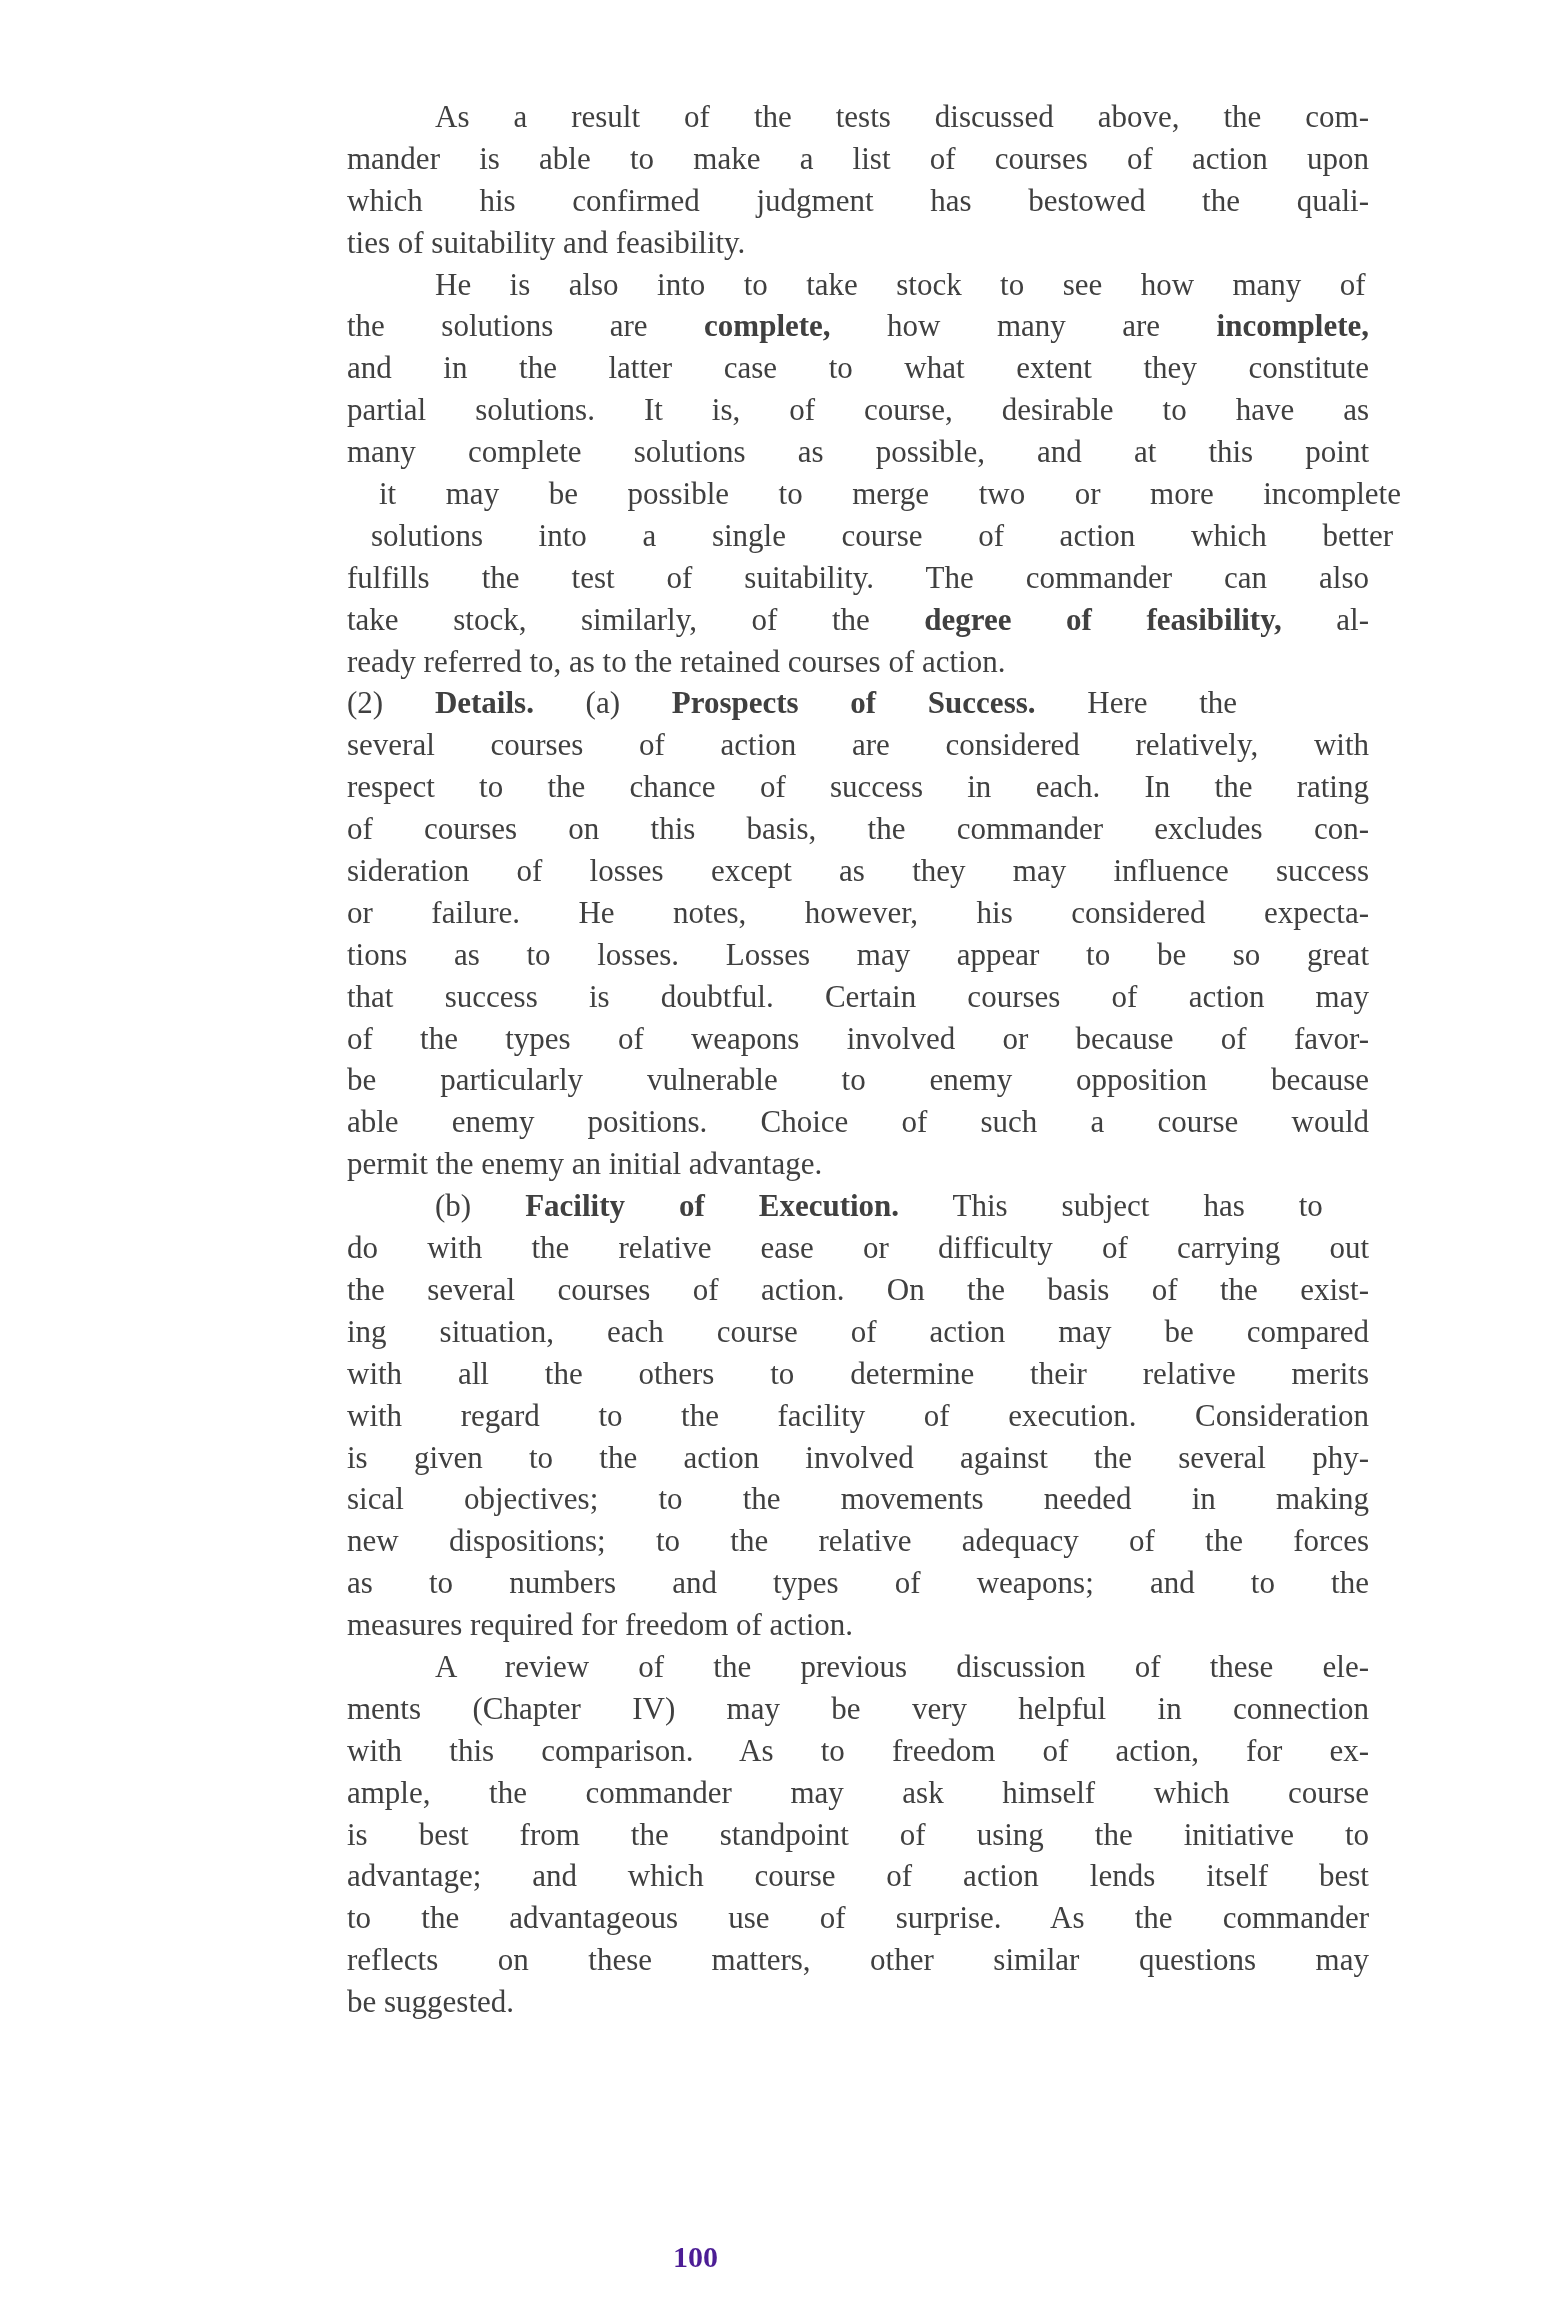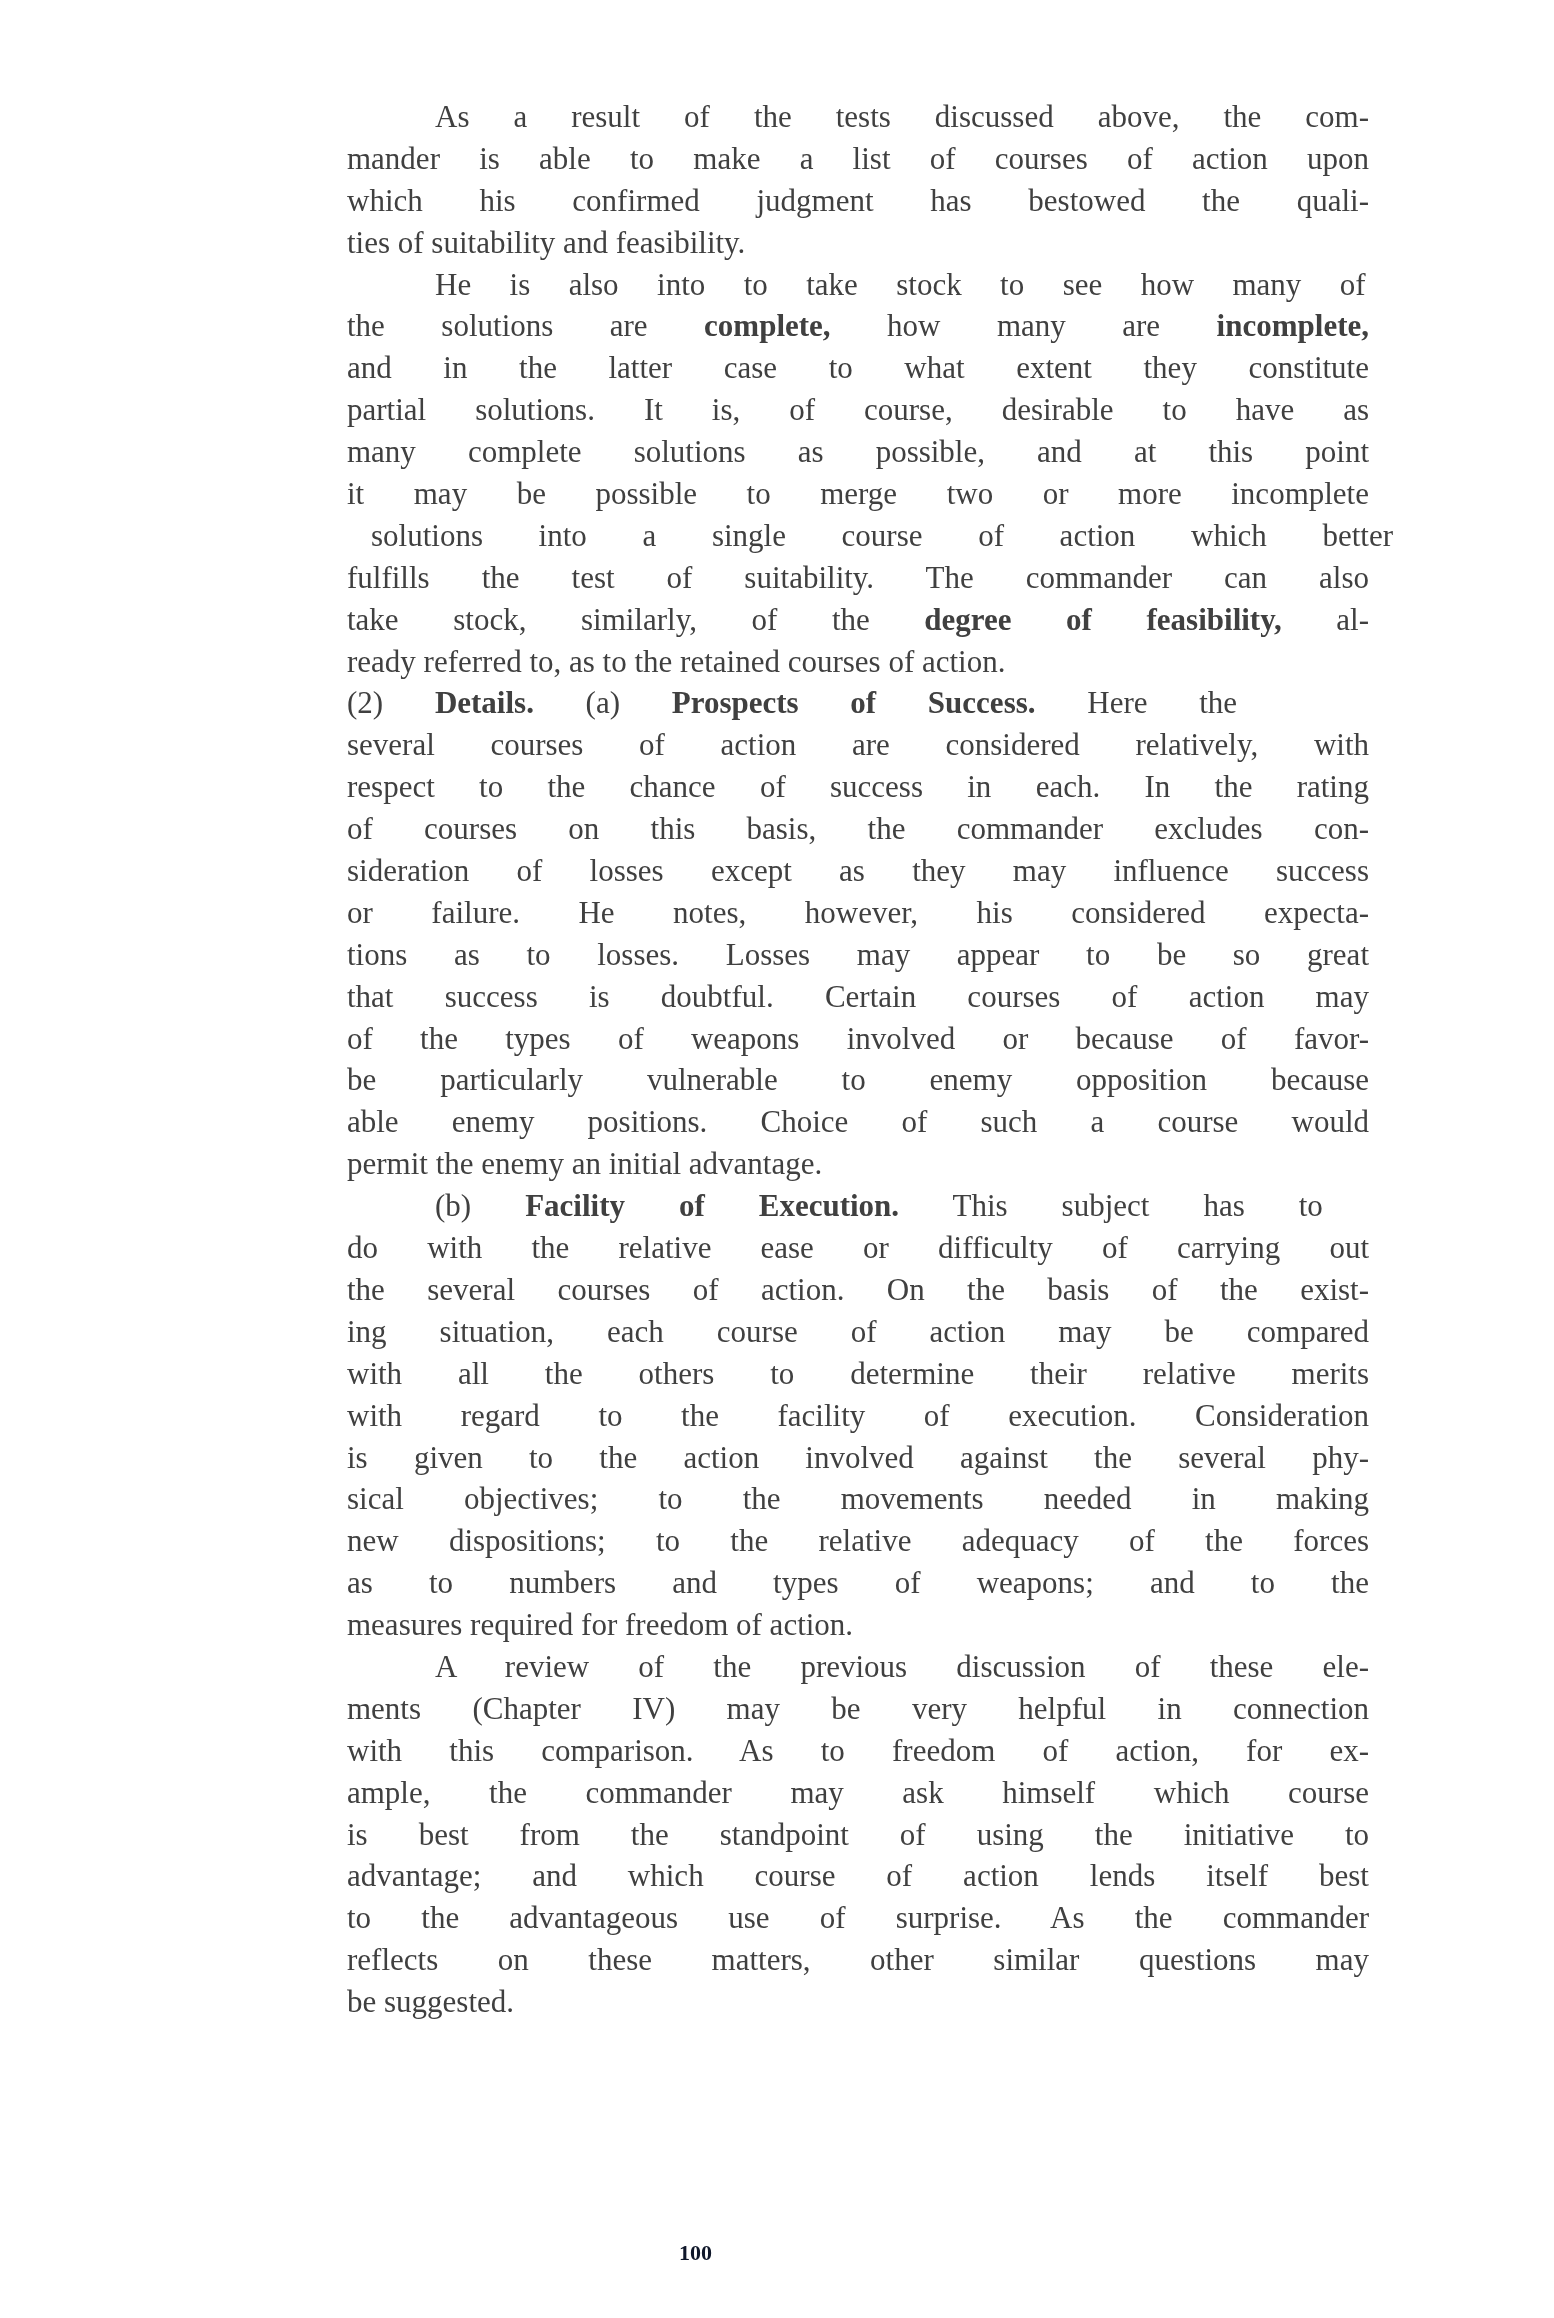--- a/index.html
+++ b/index.html
@@ -12,40 +12,40 @@
   .line {
     display:block; height:41.9px; white-space:nowrap;
     text-align:justify; text-align-last:justify;
     transform-origin:left center;
   }
   .line.last { text-align-last:left; }
   .line.indent { padding-left:88px; }
   .b { font-weight:bold; }
   .page-number {
     position:absolute; left:0; width:1391px; top:2240px; text-align:center;
-    font-family:"Liberation Serif", serif; font-weight:bold; font-size:22px; color:#0f172a;
+    font-family:"Liberation Serif", serif; font-weight:bold; font-size:30px; color:#4c1d95;
   }
 </style>
 </head>
 <body>
 
 <div class="page-text" id="body-text">
     <div>
       <span class="line indent"><span style="white-space: nowrap; display: inline-block; word-spacing: 36.2431px;"><span>As a result of the tests discussed above, the com-</span></span></span>
       <span class="line"><span style="white-space: nowrap; display: inline-block; word-spacing: 31.4744px;"><span>mander is able to make a list of courses of action upon</span></span></span>
       <span class="line"><span style="white-space: nowrap; display: inline-block; word-spacing: 48.9621px;"><span>which his confirmed judgment has bestowed the quali-</span></span></span>
       <span class="line last"><span style="white-space: nowrap; display: inline-block;"><span>ties of suitability and feasibility.</span></span></span>
     </div>
     <div>
       <span class="line indent"><span style="white-space: nowrap; display: inline-block; word-spacing: 30.6719px;"><span>He is also into to take stock to see how many of</span></span></span>
       <span class="line"><span style="white-space: nowrap; display: inline-block; word-spacing: 48.7188px;"><span>the solutions are </span><span class="b">complete,</span><span> how many are </span><span class="b">incomplete,</span></span></span>
       <span class="line"><span style="white-space: nowrap; display: inline-block; word-spacing: 43.8281px;"><span>and in the latter case to what extent they constitute</span></span></span>
       <span class="line"><span style="white-space: nowrap; display: inline-block; word-spacing: 41.2396px;"><span>partial solutions. It is, of course, desirable to have as</span></span></span>
       <span class="line"><span style="white-space: nowrap; display: inline-block; word-spacing: 44.3379px;"><span>many complete solutions as possible, and at this point</span></span></span>
-      <span class="line"><span style="white-space: nowrap; display: inline-block; word-spacing: 41.7795px;"><span>it may be possible to merge two or more incomplete</span></span></span>
+      <span class="line"><span style="white-space: nowrap; display: inline-block; word-spacing: 41.7795px; margin-left: 32px;"><span>it may be possible to merge two or more incomplete</span></span></span>
       <span class="line"><span style="white-space: nowrap; display: inline-block; word-spacing: 47.8984px; margin-left: 24px;"><span>solutions into a single course of action which better</span></span></span>
       <span class="line"><span style="white-space: nowrap; display: inline-block; word-spacing: 44.2422px;"><span>fulfills the test of suitability. The commander can also</span></span></span>
       <span class="line"><span style="white-space: nowrap; display: inline-block; word-spacing: 46.8223px;"><span>take stock, similarly, of the </span><span class="b">degree of feasibility,</span><span> al-</span></span></span>
       <span class="line last"><span style="white-space: nowrap; display: inline-block;"><span>ready referred to, as to the retained courses of action.</span></span></span>
     </div>
     <div>
       <span class="line"><span style="white-space: nowrap; display: inline-block; word-spacing: 43.975px;"><span>(2)  </span><span class="b">Details.</span><span>  (a)  </span><span class="b">Prospects of Success.</span><span> Here the</span></span></span>
       <span class="line"><span style="white-space: nowrap; display: inline-block; word-spacing: 47.9152px;"><span>several courses of action are considered relatively, with</span></span></span>
       <span class="line"><span style="white-space: nowrap; display: inline-block; word-spacing: 36.525px;"><span>respect to the chance of success in each. In the rating</span></span></span>
       <span class="line"><span style="white-space: nowrap; display: inline-block; word-spacing: 43.4902px;"><span>of courses on this basis, the commander excludes con-</span></span></span>

